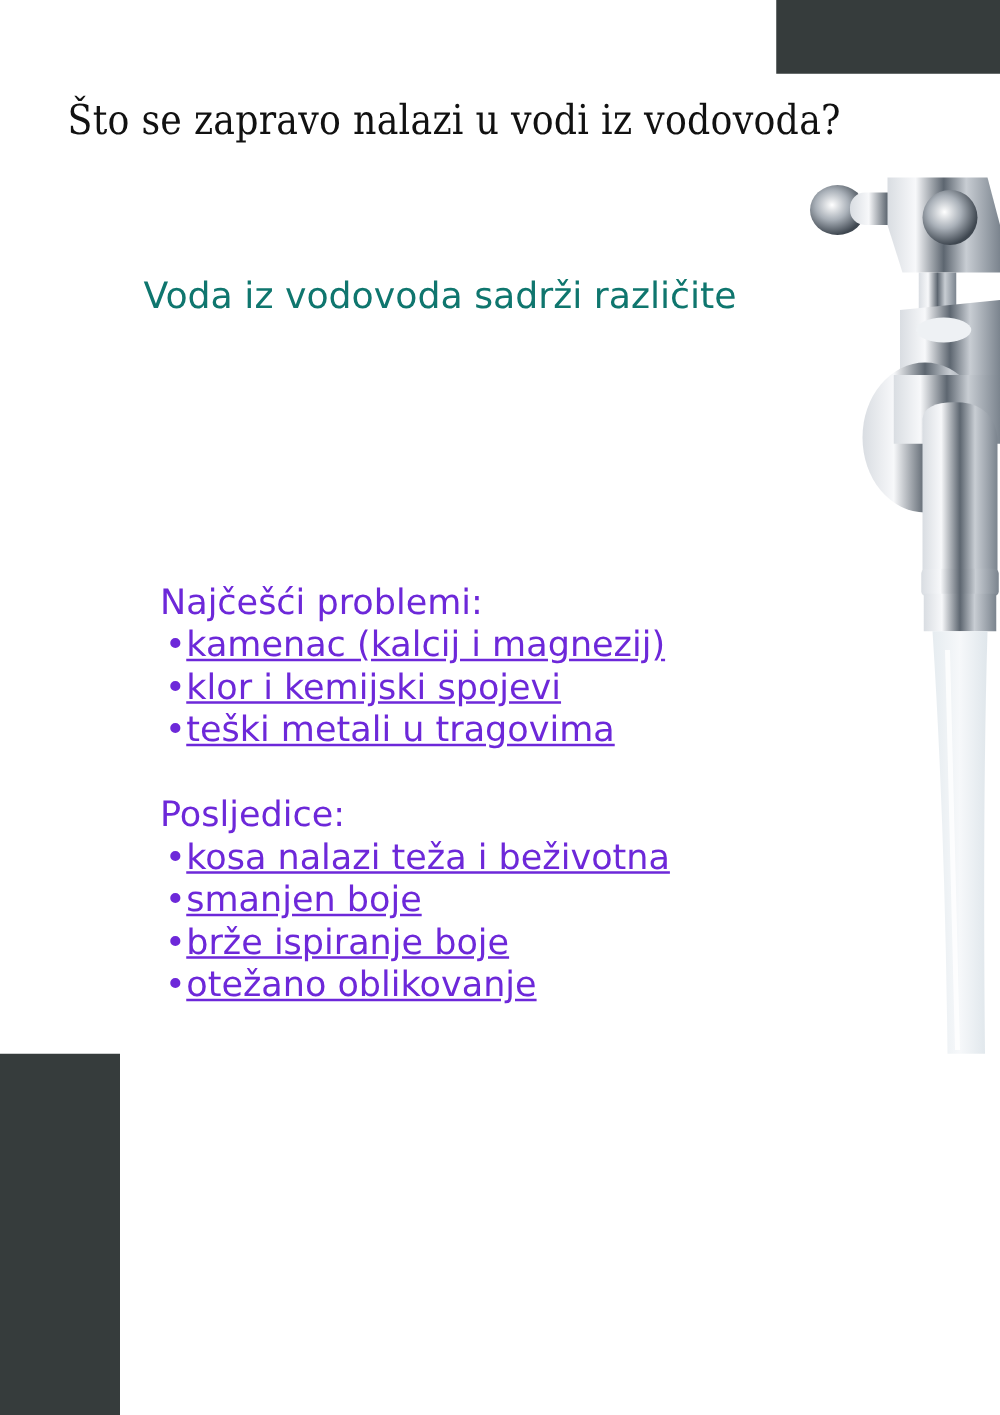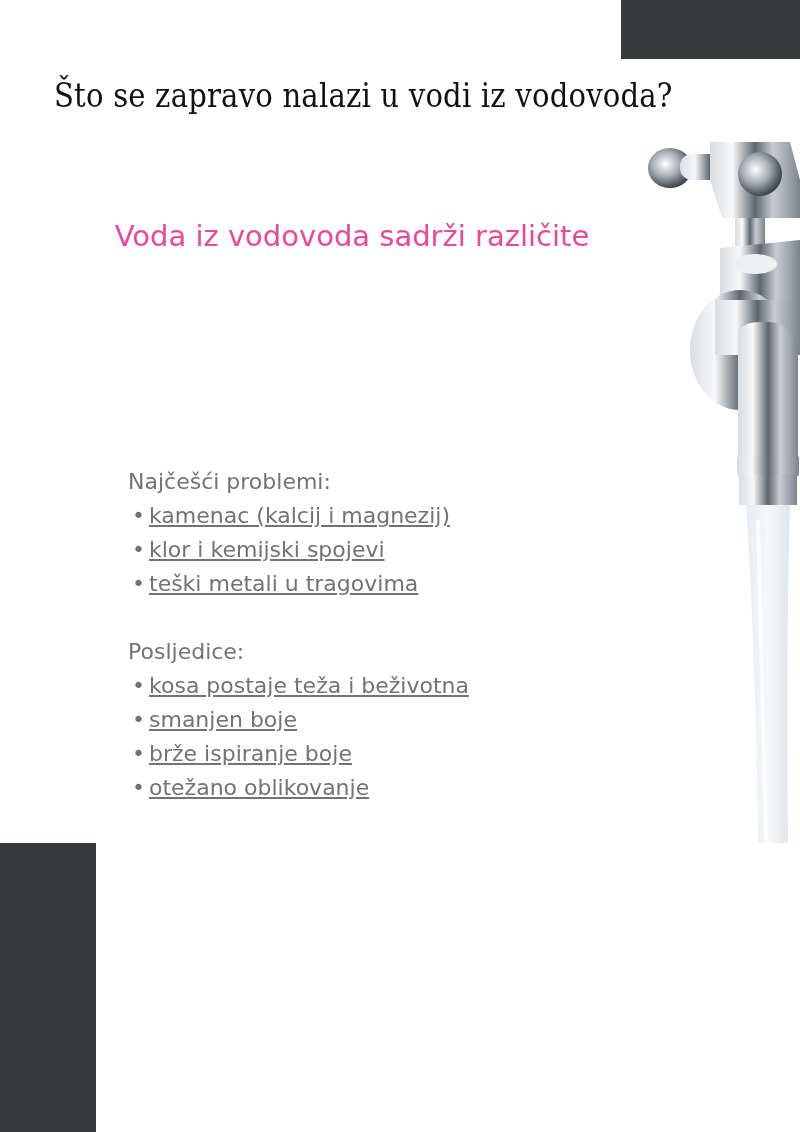--- a/index.html
+++ b/index.html
@@ -20,26 +20,26 @@
       position: absolute; left: 0; top: 76px; width: 830px; text-align: center;
       font-family: "DejaVu Serif", serif;
       font-size: 33px; font-weight: normal; letter-spacing: 0.2px;
       color: #111111; transform: scaleX(0.98); transform-origin: left;
       left: 54px; width: auto; text-align: left; white-space: nowrap;
       font-stretch: condensed;
     }
     .intro {
       position: absolute; left: 90px; top: 215px; width: 524px;
       text-align: center; font-size: 29px; line-height: 43px;
-      color: #ec4899;
+      color: #0f766e;
     }
     .intro span { display: block; }
     .lists {
       position: absolute; left: 128px; top: 465px;
-      font-size: 22px; line-height: 34px; color: #737373;
+      font-size: 28px; line-height: 34px; color: #6d28d9;
     }
     .list-heading { display: block; }
     .list-item { display: block; padding-left: 4px; text-decoration: underline; }
     .bullet { display: inline-block; width: 17px; }
     .spacer { height: 34px; }
 
     
     .faucet { position: absolute; left: 640px; top: 140px; width: 160px; height: 710px; }
   </style>
 </head>
@@ -54,21 +54,21 @@
   <span>Voda iz vodovoda sadrži različite</span>
 </div>
 
 <div class="lists">
   <span class="list-heading">Najčešći problemi:</span>
   <span class="list-item"><span class="bullet">•</span><span>kamenac (kalcij i magnezij)</span></span>
   <span class="list-item"><span class="bullet">•</span><span>klor i kemijski spojevi</span></span>
   <span class="list-item"><span class="bullet">•</span><span>teški metali u tragovima</span></span>
   <div class="spacer"></div>
   <span class="list-heading">Posljedice:</span>
-  <span class="list-item"><span class="bullet">•</span><span>kosa postaje teža i beživotna</span></span>
+  <span class="list-item"><span class="bullet">•</span><span>kosa nalazi teža i beživotna</span></span>
   <span class="list-item"><span class="bullet">•</span><span>smanjen boje</span></span>
   <span class="list-item"><span class="bullet">•</span><span>brže ispiranje boje</span></span>
   <span class="list-item"><span class="bullet">•</span><span>otežano oblikovanje</span></span>
 </div>
 
 <div class="faucet">
   <svg width="160" height="710" viewBox="0 0 160 710">
     <defs>
       <linearGradient id="chromeH" x1="0" y1="0" x2="1" y2="0">
         <stop offset="0" stop-color="#d9dde2"></stop>

